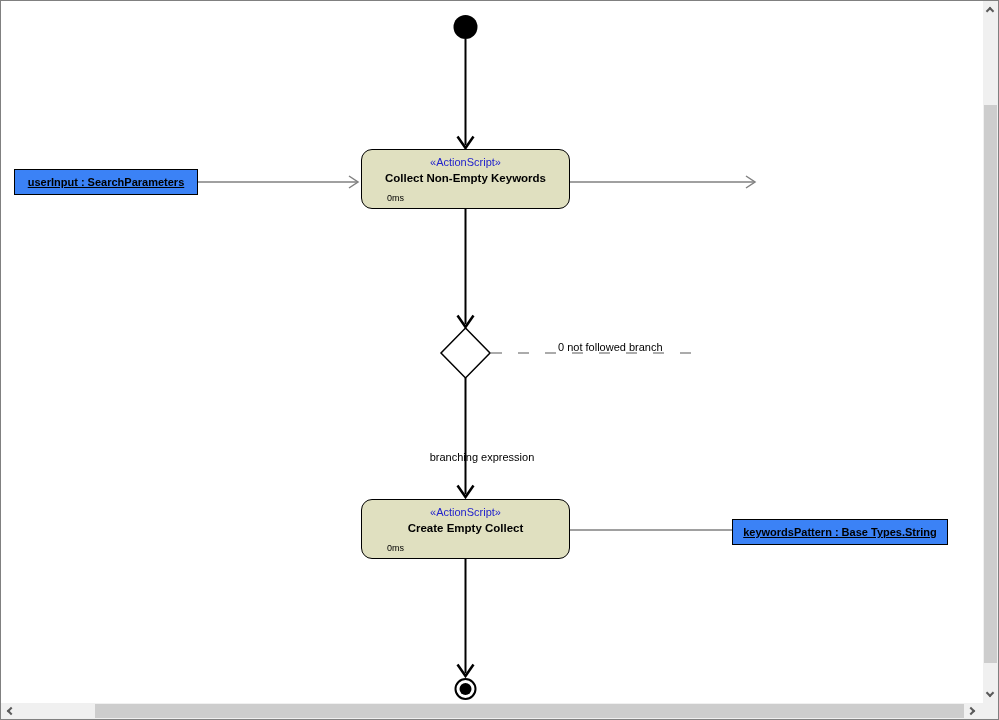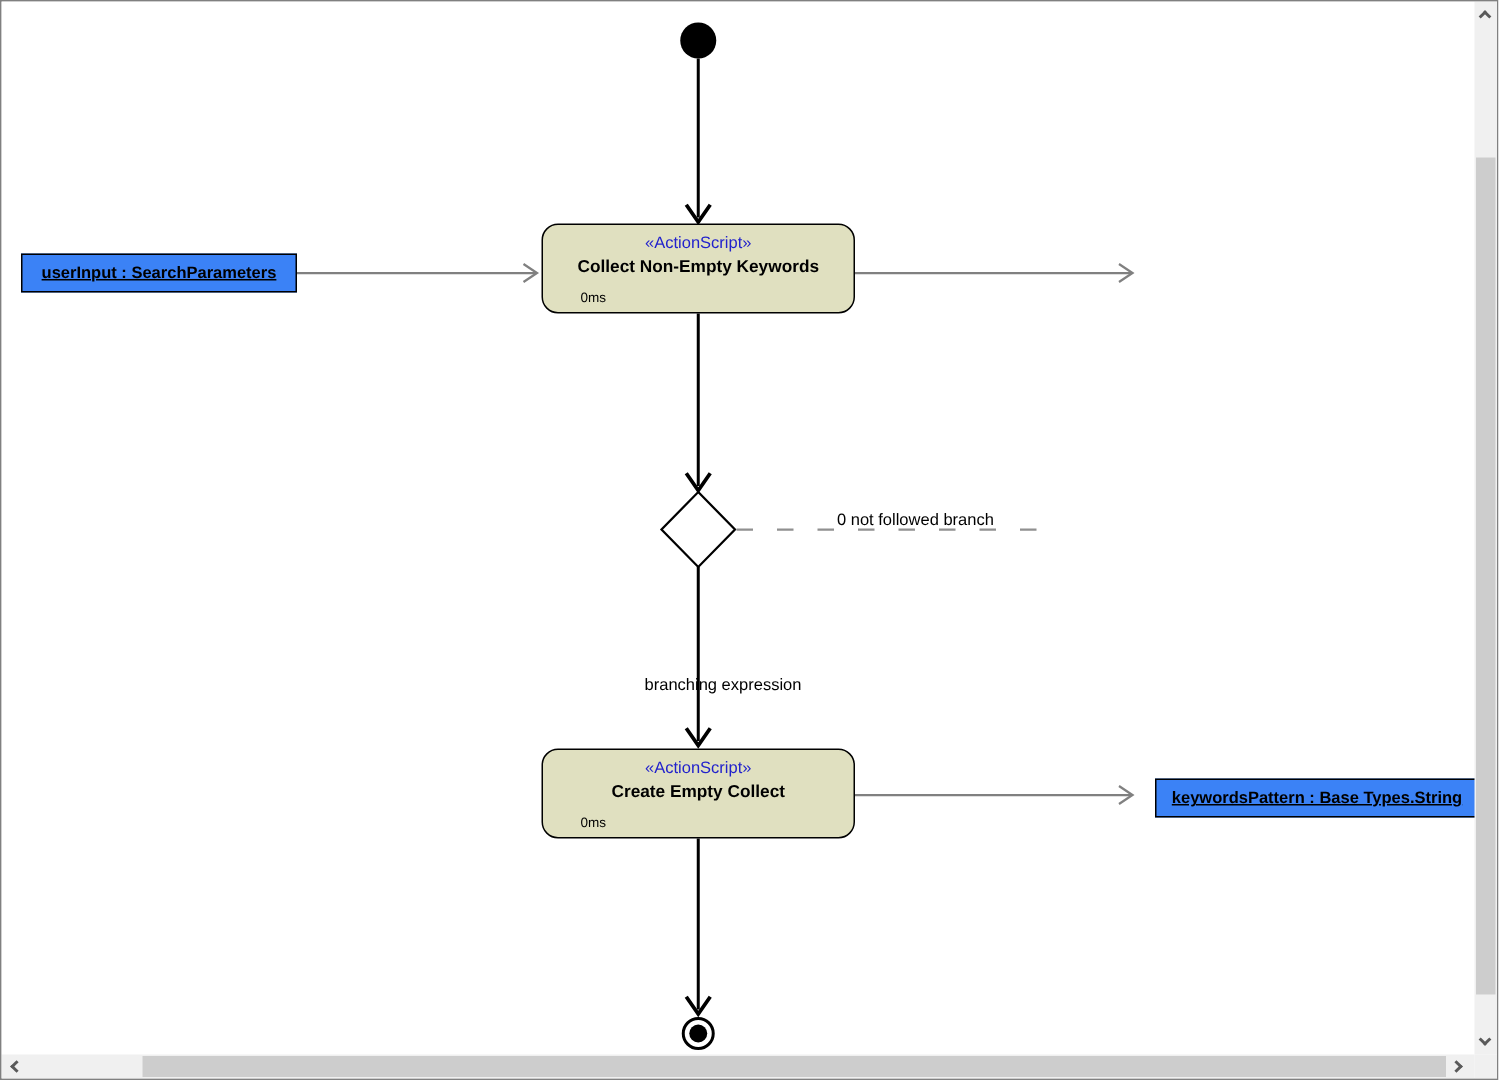--- a/index.html
+++ b/index.html
@@ -27,21 +27,21 @@
   
   .objnode {
     position:absolute; height:26px;
     background:#3b82f6; border:1px solid #000;
     display:flex; align-items:center; justify-content:center;
     font-size:11px; font-weight:bold; text-decoration:underline; color:#000;
     white-space:nowrap;
   }
   .obj-userinput { left:13px; top:168px; width:184px; }
   .obj-keywordsarray { left:757px; top:168px; width:222px; }
-  .obj-keywordspattern { left:769px; top:518px; width:216px;text-align:center; }
+  .obj-keywordspattern { left:731px; top:518px; width:216px;text-align:center; }
 
   
   .flow-label { position:absolute; font-size:11px; color:#000; white-space:nowrap; line-height:11px; }
   .lbl-branch { left:533px; top:341px;margin-left:24px; }
   .lbl-branching { left:411px; top:431px; width:140px; text-align:center;margin-top:20px; }
 
   
   .vscroll { position:absolute; right:0; top:0; width:15px; height:702px; background:#f0f0f0; }
   .hscroll { position:absolute; left:0; bottom:0; width:982px; height:16px; background:#f0f0f0; }
   .corner  { position:absolute; right:0; bottom:0; width:15px; height:16px; background:#f0f0f0; }

